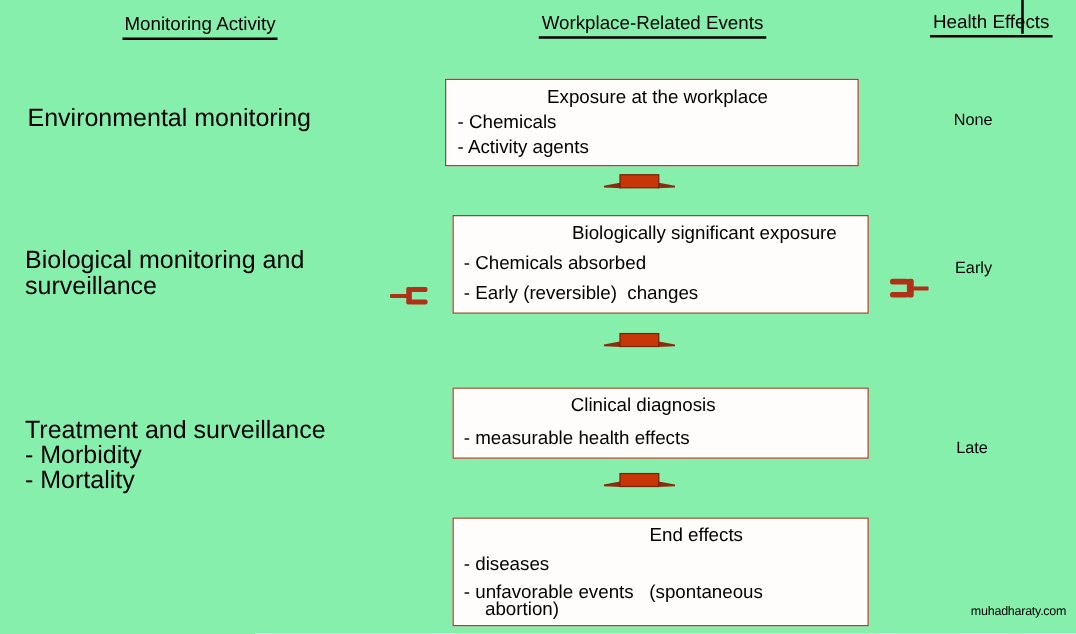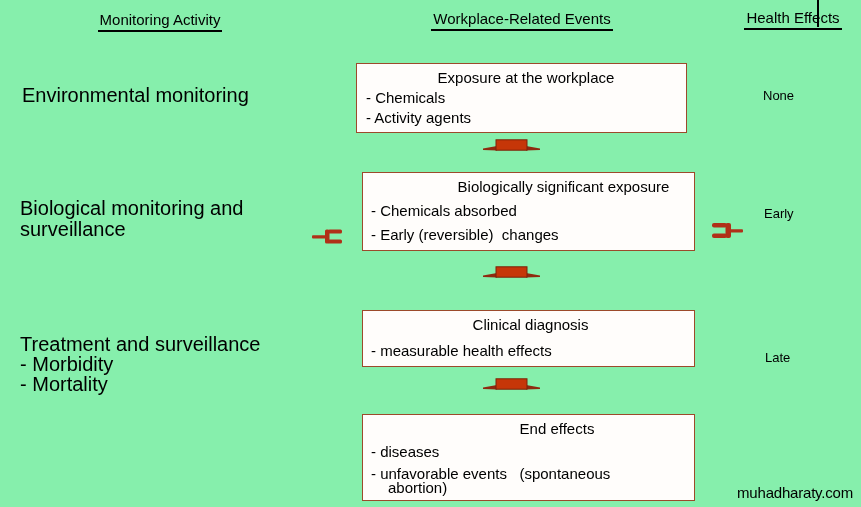--- a/index.html
+++ b/index.html
@@ -49,21 +49,21 @@
     white-space: pre-wrap;
   }
   .bullet-wrap {
     padding-left: 17px;
     text-indent: -17px;
     line-height: 14px;
     width: 318px;
   }
   .fx { font-size: 13px; white-space: nowrap; }
   .watermark {
-    font-size: 15px;
+    font-size: 10px;
     letter-spacing: -0.2px;
     white-space: nowrap;
   }
   svg { display: block; }
 </style>
 </head>
 <body>
 
 <div id="canvas">
 
@@ -122,21 +122,21 @@
 
   <div class="abs" style="left:483px; top:266px;">
     <svg width="57" height="14" viewBox="0 0 57 14">
       <polygon points="0,9.5 14,7 14,11.5 0,11" fill="#8f2a10"></polygon>
       <polygon points="57,9.5 43,7 43,11.5 57,11" fill="#8f2a10"></polygon>
       <rect x="13" y="0.8" width="31" height="10.4" stroke-width="1" stroke="#7a2208" fill="#c63608"></rect>
     </svg>
   </div>
 
   <div class="abs evt-box" style="left:362px; top:310px; width:333px; height:57px;"></div>
-  <div class="abs box-title" style="left:364px; top:316px; width:333px;">Clinical diagnosis</div>
+  <div class="abs box-title" style="left:348px; top:316px; width:333px;">Clinical diagnosis</div>
   <div class="abs bullet" style="left:371px; top:342px;">- measurable health effects</div>
 
   <div class="abs" style="left:483px; top:378px;">
     <svg width="57" height="14" viewBox="0 0 57 14">
       <polygon points="0,9.5 14,7 14,11.5 0,11" fill="#8f2a10"></polygon>
       <polygon points="57,9.5 43,7 43,11.5 57,11" fill="#8f2a10"></polygon>
       <rect x="13" y="0.8" width="31" height="10.4" stroke-width="1" stroke="#7a2208" fill="#c63608"></rect>
     </svg>
   </div>
 

